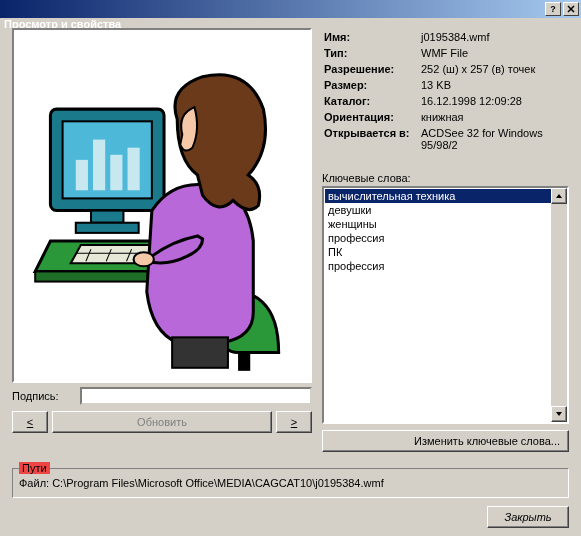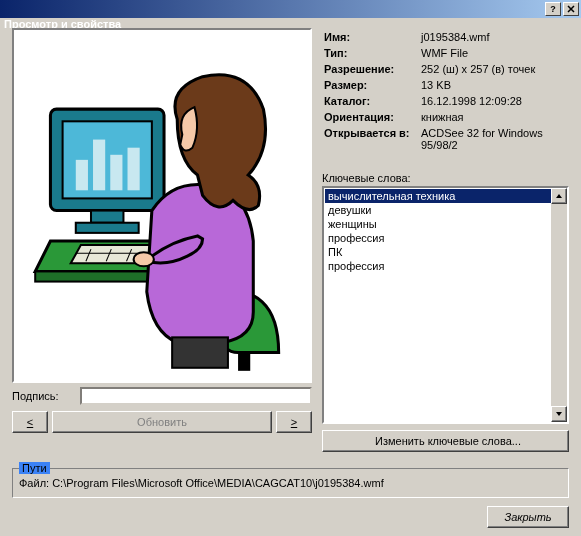--- a/index.html
+++ b/index.html
@@ -80,21 +80,21 @@
   border-color: #fff #404040 #404040 #fff;
   box-shadow: inset -1px -1px 0 #808080, inset 1px 1px 0 #d4d0c8;
   height: 22px;
   font-family: inherit;
   font-size: 11px;
   cursor: pointer;
   padding: 0 8px;
 }
 .btn-nav { width: 36px; }
 .btn-update { flex: 1; color: #808080; }
-.btn-edit { width: 100%; margin-top: 6px; text-align: center; padding-left: 13px; }
+.btn-edit { width: 100%; margin-top: 6px; text-align: right; padding-left: 13px; }
 .btn-close { width: 82px; font-style: italic; }
 .props-table { width: 100%; }
 .props-table td { padding: 1px 0; vertical-align: top; }
 .props-table td:first-child { width: 95px; font-weight: bold; }
 .keywords-label { margin-top: 18px; margin-bottom: 2px; }
 .listbox {
   border: 2px solid;
   border-color: #808080 #fff #fff #808080;
   background: #fff;
   height: 238px;
@@ -138,21 +138,21 @@
 .paths-fieldset {
   position: relative;
   border: 1px solid #808080;
   border-right-color: #fff;
   border-bottom-color: #fff;
   padding: 8px 6px 6px 6px;
 }
 .paths-legend {
   position: absolute;
   top: -7px; left: 6px;
-  background: #3b82f6;
+  background: #ef4444;
   padding: 0 3px;
 }
 .path-row { margin-bottom: 2px; }
 .footer {
   display: flex;
   justify-content: flex-end;
   padding: 8px 12px 0 12px;
 }
 .illust { width: 100%; height: 100%; }
 </style>

